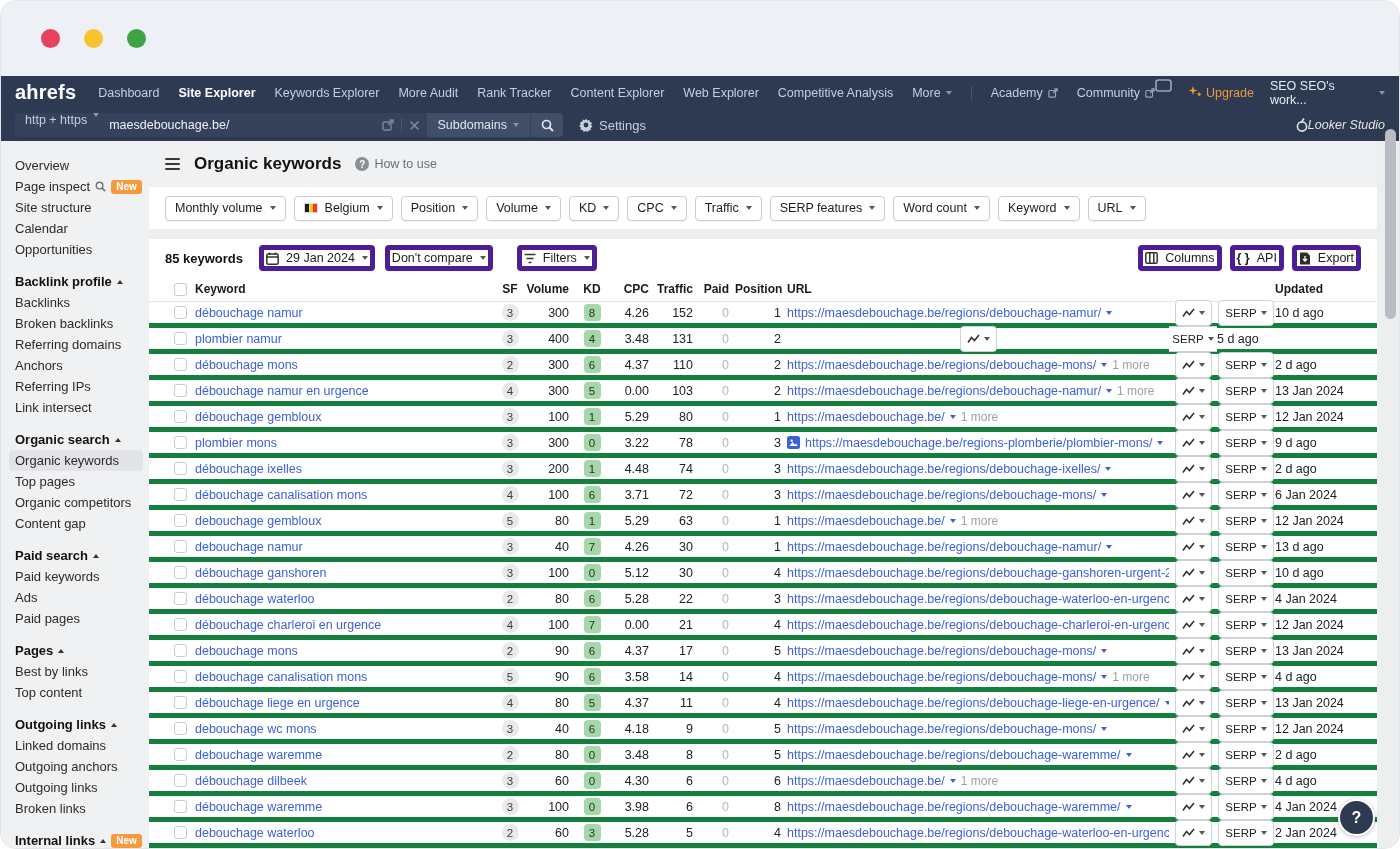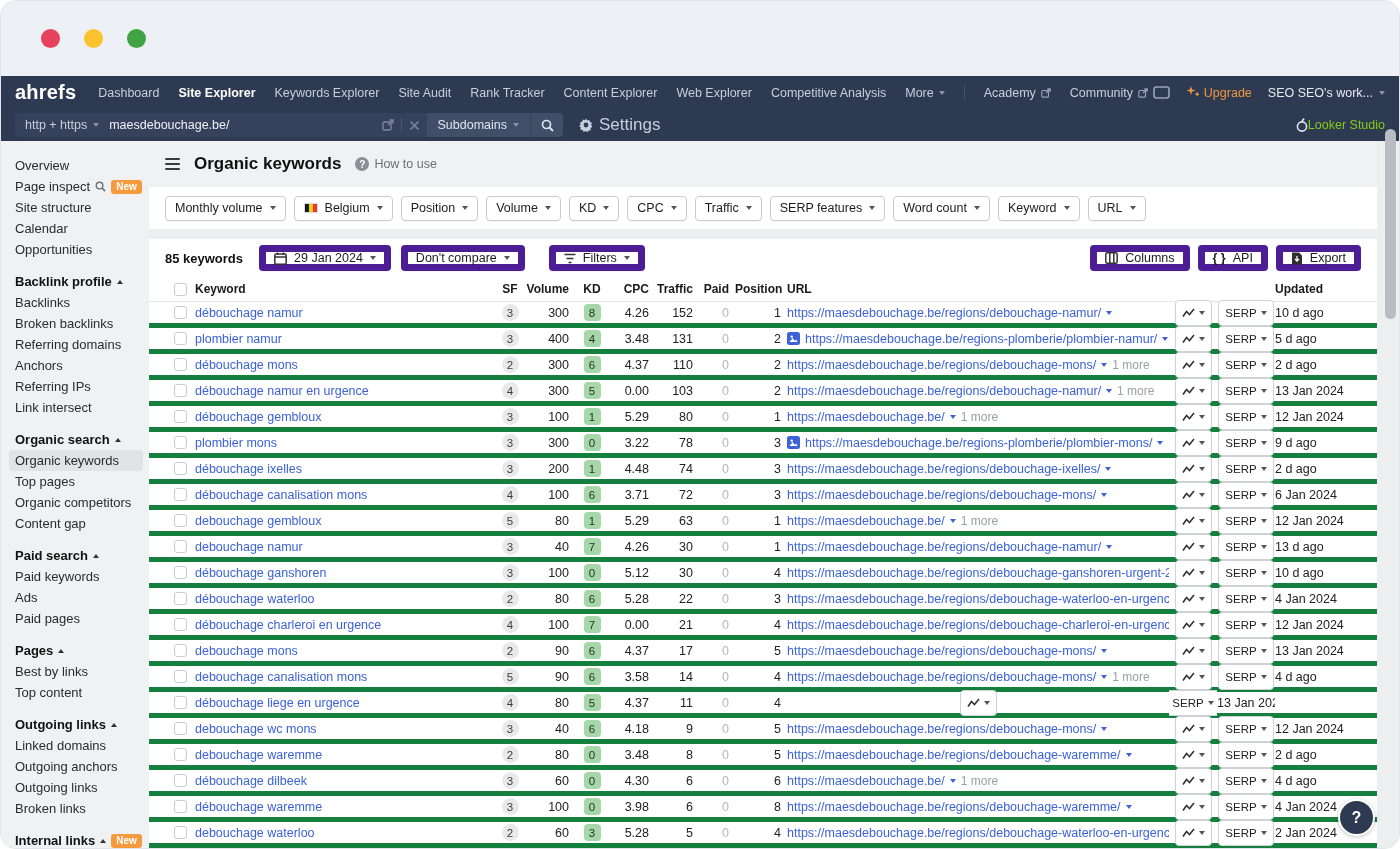--- a/index.html
+++ b/index.html
@@ -22,30 +22,30 @@
   .upgrade { color:#f0963f; font-size:12.5px; display:inline-flex; align-items:center; gap:5px; cursor:pointer; }
   .account { color:#e6eaf2; font-size:12.5px; display:inline-flex; align-items:center; gap:6px; cursor:pointer; }
   .crt { width:0; height:0; border-left:3.5px solid transparent; border-right:3.5px solid transparent;
          border-top:4px solid #8a93a6; display:inline-block; }
   .crt.dark { border-top-color:#555; }
   .crt.blue { border-top-color:#3b62d6; }
 
   
   .urlbar { height:32px; background:#2d3a52; display:flex; align-items:center; padding:0 14px; }
   .inputbar { display:flex; align-items:center; height:24px; background:#36425b; border-radius:4px; overflow:hidden; width:548px; }
-  .proto { color:#c7cedd; font-size:12.5px; padding:0 10px; display:inline-flex; align-items:center; gap:6px; height:100%; cursor:pointer; }
+  .proto { color:#c7cedd; font-size:12.5px; padding:0 10px; display:inline-flex; gap:6px; height:100%; cursor:pointer; }
   .target { color:#eef1f7; font-size:12.5px; flex:1; }
   .ubtn { color:#7e88a0; padding:0 7px; font-size:12px; display:inline-flex; align-items:center; height:100%; cursor:pointer; }
   .ubar-sep { width:1px; height:14px; background:#4a5670; }
   .scope { background:#414e68; color:#dfe4ef; font-size:12.5px; padding:0 11px; height:100%;
            display:inline-flex; align-items:center; gap:6px; cursor:pointer; }
   .searchbtn { background:#414e68; width:33px; height:100%; display:inline-flex; align-items:center;
                justify-content:center; border-left:1px solid #36425b; cursor:pointer; }
-  .settings { color:#c7cedd; font-size:17px; margin-left:16px; display:inline-flex; align-items:center; gap:6px; cursor:pointer; }
-  .urlbar-right { margin-left:auto; color:#84cc16; font-size:12.5px; display:inline-flex; align-items:center; cursor:pointer; }
+  .settings { color:#c7cedd; font-size:13px; margin-left:16px; display:inline-flex; align-items:center; gap:6px; cursor:pointer; }
+  .urlbar-right { margin-left:auto; color:#e5e5e5; font-size:12.5px; display:inline-flex; align-items:center; cursor:pointer;font-style:italic; }
 
   
   .body { display:flex; height:709px; }
   .sidebar { width:148px; background:#f0f1f2; padding:14px 0 0 14px; overflow:hidden; flex-shrink:0; }
   .side-item { font-size:13px; color:#2b2b2b; padding:3px 0; display:flex; align-items:center; gap:5px; cursor:pointer; white-space:nowrap; }
   .side-item.active { background:#e2e3e6; border-radius:4px; margin-left:-6px; padding-left:6px; width:134px; }
   .side-header { font-size:13px; font-weight:700; color:#111; margin-top:11px; padding:3px 0; display:flex; align-items:center; gap:5px; white-space:nowrap; }
   .tri-up { width:0; height:0; border-left:3.5px solid transparent; border-right:3.5px solid transparent; border-bottom:4.5px solid #333; display:inline-block; }
   .newbadge { background:#f79a3e; color:#fff; font-size:10px; font-weight:700; border-radius:3px; padding:1.5px 5px; }
 
@@ -60,21 +60,21 @@
 
   .filtercard { height:42px; background:#fff; display:flex; align-items:center; padding:0 16px; gap:8px; margin-bottom:10px; }
   .chip { height:25px; background:#fff; border:1px solid #c9ccd1; border-radius:4px; padding:0 9px; font-size:12.5px;
           color:#1c1c1c; display:inline-flex; align-items:center; gap:7px; cursor:pointer; box-shadow:0 1px 1px rgba(0,0,0,.04); white-space:nowrap; }
   .flag { width:14px; height:10px; display:inline-flex; border:0.5px solid rgba(0,0,0,.15); }
   .flag i { flex:1; }
 
   .tablecard { background:#fff; flex:1; display:flex; flex-direction:column; overflow:hidden; }
   .toolbar { height:38px; display:flex; align-items:center; padding:0 16px; gap:10px; }
   .kwcount { font-size:13px; font-weight:700; color:#111; margin-right:6px;text-align:center; }
-  .tbtn { height:26px; background:#fff; border:7px solid #4c1d95; border-radius:4px; padding:0 8px; font-size:12.5px;
+  .tbtn { height:26px; background:#fff; border:5px solid #4c1d95; border-radius:4px; padding:0 2px; font-size:12.5px;
           color:#1c1c1c; display:inline-flex; align-items:center; gap:7px; cursor:pointer; box-shadow:0 1px 1px rgba(0,0,0,.04); white-space:nowrap; }
   .toolbar-right { margin-left:auto; display:flex; gap:8px; }
 
   .grid { display:grid; grid-template-columns:30px 300px 30px 50px 34px 46px 44px 36px 52px 1fr 48px 58px 86px;
           align-items:center; padding:0 16px; }
   .thead { height:25px; border-bottom:1px solid #e3e5e8; font-size:12px; font-weight:700; color:#1a1a1a; }
   .trow { height:26px; border-bottom:5px solid #15803d; font-size:12.5px; color:#222; }
   .c { overflow:hidden; white-space:nowrap; }
   .c.r { text-align:right; padding-right:6px; }
   .c.ctr { display:flex; justify-content:center; }
@@ -107,21 +107,21 @@
     <span class="dot" id="dot-yellow" style="background: rgb(249, 194, 46);"></span>
     <span class="dot" id="dot-green" style="background: rgb(63, 163, 68);"></span>
   </div>
 
   <div class="navbar">
     <span class="logo">ahrefs</span>
     <div class="nav-items" id="nav-items">
         <span class="nav-item">Dashboard</span>
         <span class="nav-item active">Site Explorer</span>
         <span class="nav-item">Keywords Explorer</span>
-        <span class="nav-item">Site Audit</span>
+        <span class="nav-item">More Audit</span>
         <span class="nav-item">Rank Tracker</span>
         <span class="nav-item">Content Explorer</span>
         <span class="nav-item">Web Explorer</span>
         <span class="nav-item">Competitive Analysis</span>
         <span class="nav-item">More<span class="crt"></span></span>
         <span class="nav-sep"></span>
         <span class="nav-item">Academy<svg width="10" height="10" viewBox="0 0 12 12">
             <rect x="1" y="3" width="8" height="8" rx="1.5" fill="none" stroke="#9aa4b8" stroke-width="1.4"></rect>
             <path d="M6 6 L11 1 M7.5 1 H11 V4.5" fill="none" stroke="#9aa4b8" stroke-width="1.4"></path>
           </svg></span>
@@ -407,180 +407,170 @@
                 <span class="sfb">3</span>
               </div>
               <div class="c r">400</div>
               <div class="c ctr">
                 <span class="kdb">4</span>
               </div>
               <div class="c r">3.48</div>
               <div class="c r">131</div>
               <div class="c r paid">0</div>
               <div class="c r">2</div>
+              <div class="c ctr">
+                <span class="mini">
+                  <svg width="13" height="10" viewBox="0 0 13 10">
+                    <path d="M1 8.5 L4.5 3.5 L7.5 6.5 L12 1" fill="none" stroke="#333" stroke-width="1.6"></path>
+                  </svg>
+                  <span class="crt dark"></span>
+                </span>
+              </div>
+              <div class="c ctr">
+                <span class="mini">
+                  <span>SERP</span>
+                  <span class="crt dark"></span>
+                </span>
+              </div>
+              <div class="c">5 d ago</div>
+            </div>
+            <div class="grid trow">
+              <div class="c ctr">
+                <span class="cb"></span>
+              </div>
+              <div class="c"><a class="lnk">débouchage mons</a></div>
+              <div class="c ctr">
+                <span class="sfb">2</span>
+              </div>
+              <div class="c r">300</div>
+              <div class="c ctr">
+                <span class="kdb">6</span>
+              </div>
+              <div class="c r">4.37</div>
+              <div class="c r">110</div>
+              <div class="c r paid">0</div>
+              <div class="c r">2</div>
+              <div class="c urlcell">
+                <a class="lnk">https://maesdebouchage.be/regions/debouchage-mons/</a>
+                <span class="crt blue"></span>
+                <span class="more">1 more</span>
+              </div>
+              <div class="c ctr">
+                <span class="mini">
+                  <svg width="13" height="10" viewBox="0 0 13 10">
+                    <path d="M1 8.5 L4.5 3.5 L7.5 6.5 L12 1" fill="none" stroke="#333" stroke-width="1.6"></path>
+                  </svg>
+                  <span class="crt dark"></span>
+                </span>
+              </div>
+              <div class="c ctr">
+                <span class="mini">
+                  <span>SERP</span>
+                  <span class="crt dark"></span>
+                </span>
+              </div>
+              <div class="c">2 d ago</div>
+            </div>
+            <div class="grid trow">
+              <div class="c ctr">
+                <span class="cb"></span>
+              </div>
+              <div class="c"><a class="lnk">débouchage namur en urgence</a></div>
+              <div class="c ctr">
+                <span class="sfb">4</span>
+              </div>
+              <div class="c r">300</div>
+              <div class="c ctr">
+                <span class="kdb">5</span>
+              </div>
+              <div class="c r">0.00</div>
+              <div class="c r">103</div>
+              <div class="c r paid">0</div>
+              <div class="c r">2</div>
+              <div class="c urlcell">
+                <a class="lnk">https://maesdebouchage.be/regions/debouchage-namur/</a>
+                <span class="crt blue"></span>
+                <span class="more">1 more</span>
+              </div>
+              <div class="c ctr">
+                <span class="mini">
+                  <svg width="13" height="10" viewBox="0 0 13 10">
+                    <path d="M1 8.5 L4.5 3.5 L7.5 6.5 L12 1" fill="none" stroke="#333" stroke-width="1.6"></path>
+                  </svg>
+                  <span class="crt dark"></span>
+                </span>
+              </div>
+              <div class="c ctr">
+                <span class="mini">
+                  <span>SERP</span>
+                  <span class="crt dark"></span>
+                </span>
+              </div>
+              <div class="c">13 Jan 2024</div>
+            </div>
+            <div class="grid trow">
+              <div class="c ctr">
+                <span class="cb"></span>
+              </div>
+              <div class="c"><a class="lnk">débouchage gembloux</a></div>
+              <div class="c ctr">
+                <span class="sfb">3</span>
+              </div>
+              <div class="c r">100</div>
+              <div class="c ctr">
+                <span class="kdb">1</span>
+              </div>
+              <div class="c r">5.29</div>
+              <div class="c r">80</div>
+              <div class="c r paid">0</div>
+              <div class="c r">1</div>
+              <div class="c urlcell">
+                <a class="lnk">https://maesdebouchage.be/</a>
+                <span class="crt blue"></span>
+                <span class="more">1 more</span>
+              </div>
+              <div class="c ctr">
+                <span class="mini">
+                  <svg width="13" height="10" viewBox="0 0 13 10">
+                    <path d="M1 8.5 L4.5 3.5 L7.5 6.5 L12 1" fill="none" stroke="#333" stroke-width="1.6"></path>
+                  </svg>
+                  <span class="crt dark"></span>
+                </span>
+              </div>
+              <div class="c ctr">
+                <span class="mini">
+                  <span>SERP</span>
+                  <span class="crt dark"></span>
+                </span>
+              </div>
+              <div class="c">12 Jan 2024</div>
+            </div>
+            <div class="grid trow">
+              <div class="c ctr">
+                <span class="cb"></span>
+              </div>
+              <div class="c"><a class="lnk">plombier mons</a></div>
+              <div class="c ctr">
+                <span class="sfb">3</span>
+              </div>
+              <div class="c r">300</div>
+              <div class="c ctr">
+                <span class="kdb">0</span>
+              </div>
+              <div class="c r">3.22</div>
+              <div class="c r">78</div>
+              <div class="c r paid">0</div>
+              <div class="c r">3</div>
               <div class="c urlcell">
                 <span class="imgicon">
                   <svg width="9" height="9" viewBox="0 0 10 10">
                     <circle cx="3" cy="3" r="1.3" fill="#fff"></circle>
                     <path d="M0.5 9 L4 4.5 L6.5 7.5 L8 6 L9.5 9 Z" fill="#fff"></path>
                   </svg>
                 </span>
-                <a class="lnk">https://maesdebouchage.be/regions-plomberie/plombier-namur/</a>
-                <span class="crt blue"></span>
-              </div>
-              <div class="c ctr">
-                <span class="mini">
-                  <svg width="13" height="10" viewBox="0 0 13 10">
-                    <path d="M1 8.5 L4.5 3.5 L7.5 6.5 L12 1" fill="none" stroke="#333" stroke-width="1.6"></path>
-                  </svg>
-                  <span class="crt dark"></span>
-                </span>
-              </div>
-              <div class="c ctr">
-                <span class="mini">
-                  <span>SERP</span>
-                  <span class="crt dark"></span>
-                </span>
-              </div>
-              <div class="c">5 d ago</div>
-            </div>
-            <div class="grid trow">
-              <div class="c ctr">
-                <span class="cb"></span>
-              </div>
-              <div class="c"><a class="lnk">débouchage mons</a></div>
-              <div class="c ctr">
-                <span class="sfb">2</span>
-              </div>
-              <div class="c r">300</div>
-              <div class="c ctr">
-                <span class="kdb">6</span>
-              </div>
-              <div class="c r">4.37</div>
-              <div class="c r">110</div>
-              <div class="c r paid">0</div>
-              <div class="c r">2</div>
-              <div class="c urlcell">
-                <a class="lnk">https://maesdebouchage.be/regions/debouchage-mons/</a>
-                <span class="crt blue"></span>
-                <span class="more">1 more</span>
-              </div>
-              <div class="c ctr">
-                <span class="mini">
-                  <svg width="13" height="10" viewBox="0 0 13 10">
-                    <path d="M1 8.5 L4.5 3.5 L7.5 6.5 L12 1" fill="none" stroke="#333" stroke-width="1.6"></path>
-                  </svg>
-                  <span class="crt dark"></span>
-                </span>
-              </div>
-              <div class="c ctr">
-                <span class="mini">
-                  <span>SERP</span>
-                  <span class="crt dark"></span>
-                </span>
-              </div>
-              <div class="c">2 d ago</div>
-            </div>
-            <div class="grid trow">
-              <div class="c ctr">
-                <span class="cb"></span>
-              </div>
-              <div class="c"><a class="lnk">débouchage namur en urgence</a></div>
-              <div class="c ctr">
-                <span class="sfb">4</span>
-              </div>
-              <div class="c r">300</div>
-              <div class="c ctr">
-                <span class="kdb">5</span>
-              </div>
-              <div class="c r">0.00</div>
-              <div class="c r">103</div>
-              <div class="c r paid">0</div>
-              <div class="c r">2</div>
-              <div class="c urlcell">
-                <a class="lnk">https://maesdebouchage.be/regions/debouchage-namur/</a>
-                <span class="crt blue"></span>
-                <span class="more">1 more</span>
-              </div>
-              <div class="c ctr">
-                <span class="mini">
-                  <svg width="13" height="10" viewBox="0 0 13 10">
-                    <path d="M1 8.5 L4.5 3.5 L7.5 6.5 L12 1" fill="none" stroke="#333" stroke-width="1.6"></path>
-                  </svg>
-                  <span class="crt dark"></span>
-                </span>
-              </div>
-              <div class="c ctr">
-                <span class="mini">
-                  <span>SERP</span>
-                  <span class="crt dark"></span>
-                </span>
-              </div>
-              <div class="c">13 Jan 2024</div>
-            </div>
-            <div class="grid trow">
-              <div class="c ctr">
-                <span class="cb"></span>
-              </div>
-              <div class="c"><a class="lnk">débouchage gembloux</a></div>
-              <div class="c ctr">
-                <span class="sfb">3</span>
-              </div>
-              <div class="c r">100</div>
-              <div class="c ctr">
-                <span class="kdb">1</span>
-              </div>
-              <div class="c r">5.29</div>
-              <div class="c r">80</div>
-              <div class="c r paid">0</div>
-              <div class="c r">1</div>
-              <div class="c urlcell">
-                <a class="lnk">https://maesdebouchage.be/</a>
-                <span class="crt blue"></span>
-                <span class="more">1 more</span>
-              </div>
-              <div class="c ctr">
-                <span class="mini">
-                  <svg width="13" height="10" viewBox="0 0 13 10">
-                    <path d="M1 8.5 L4.5 3.5 L7.5 6.5 L12 1" fill="none" stroke="#333" stroke-width="1.6"></path>
-                  </svg>
-                  <span class="crt dark"></span>
-                </span>
-              </div>
-              <div class="c ctr">
-                <span class="mini">
-                  <span>SERP</span>
-                  <span class="crt dark"></span>
-                </span>
-              </div>
-              <div class="c">12 Jan 2024</div>
-            </div>
-            <div class="grid trow">
-              <div class="c ctr">
-                <span class="cb"></span>
-              </div>
-              <div class="c"><a class="lnk">plombier mons</a></div>
-              <div class="c ctr">
-                <span class="sfb">3</span>
-              </div>
-              <div class="c r">300</div>
-              <div class="c ctr">
-                <span class="kdb">0</span>
-              </div>
-              <div class="c r">3.22</div>
-              <div class="c r">78</div>
-              <div class="c r paid">0</div>
-              <div class="c r">3</div>
-              <div class="c urlcell">
-                <span class="imgicon">
-                  <svg width="9" height="9" viewBox="0 0 10 10">
-                    <circle cx="3" cy="3" r="1.3" fill="#fff"></circle>
-                    <path d="M0.5 9 L4 4.5 L6.5 7.5 L8 6 L9.5 9 Z" fill="#fff"></path>
-                  </svg>
-                </span>
                 <a class="lnk">https://maesdebouchage.be/regions-plomberie/plombier-mons/</a>
                 <span class="crt blue"></span>
               </div>
               <div class="c ctr">
                 <span class="mini">
                   <svg width="13" height="10" viewBox="0 0 13 10">
                     <path d="M1 8.5 L4.5 3.5 L7.5 6.5 L12 1" fill="none" stroke="#333" stroke-width="1.6"></path>
                   </svg>
                   <span class="crt dark"></span>
                 </span>
@@ -925,20 +915,24 @@
                 <span class="sfb">4</span>
               </div>
               <div class="c r">80</div>
               <div class="c ctr">
                 <span class="kdb">5</span>
               </div>
               <div class="c r">4.37</div>
               <div class="c r">11</div>
               <div class="c r paid">0</div>
               <div class="c r">4</div>
+              <div class="c urlcell">
+                <a class="lnk">https://maesdebouchage.be/regions/debouchage-liege-en-urgence/</a>
+                <span class="crt blue"></span>
+              </div>
               <div class="c ctr">
                 <span class="mini">
                   <svg width="13" height="10" viewBox="0 0 13 10">
                     <path d="M1 8.5 L4.5 3.5 L7.5 6.5 L12 1" fill="none" stroke="#333" stroke-width="1.6"></path>
                   </svg>
                   <span class="crt dark"></span>
                 </span>
               </div>
               <div class="c ctr">
                 <span class="mini">

